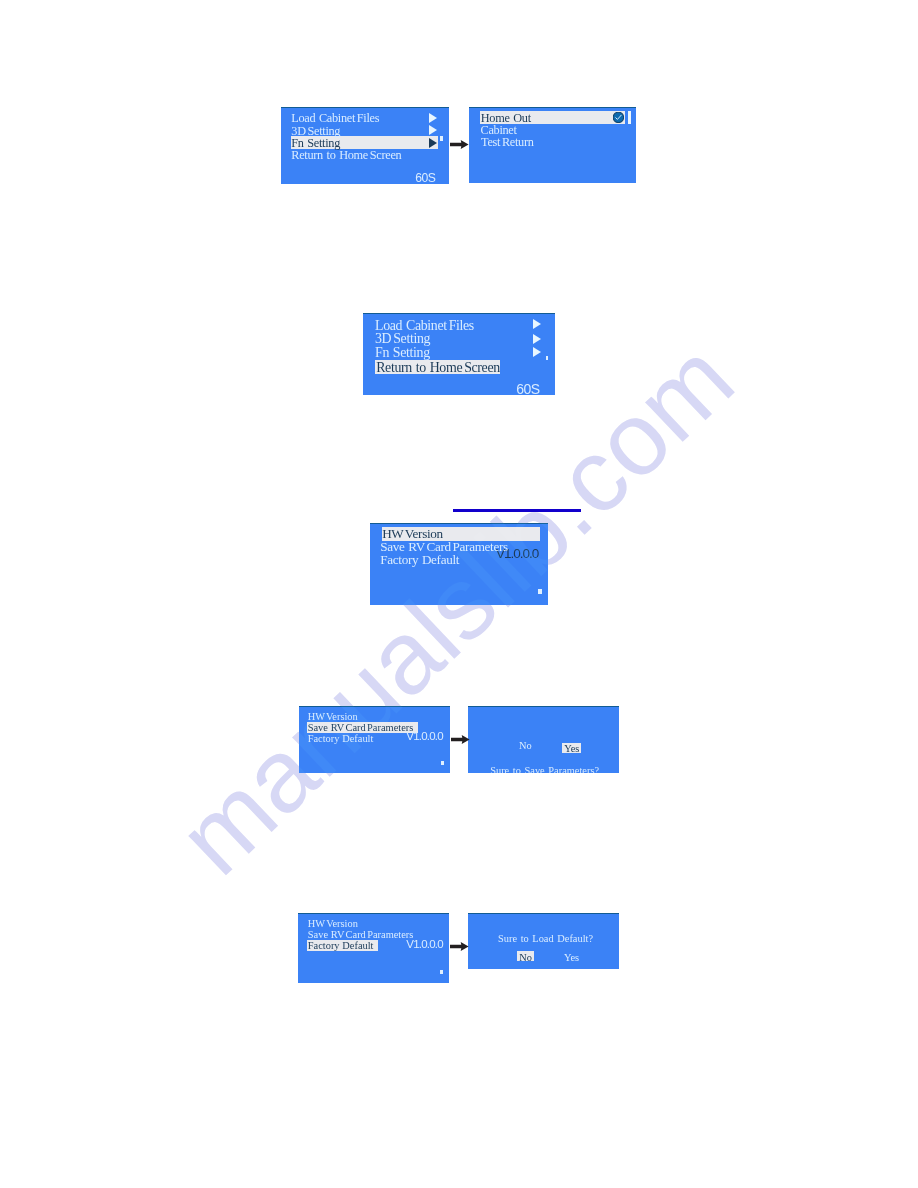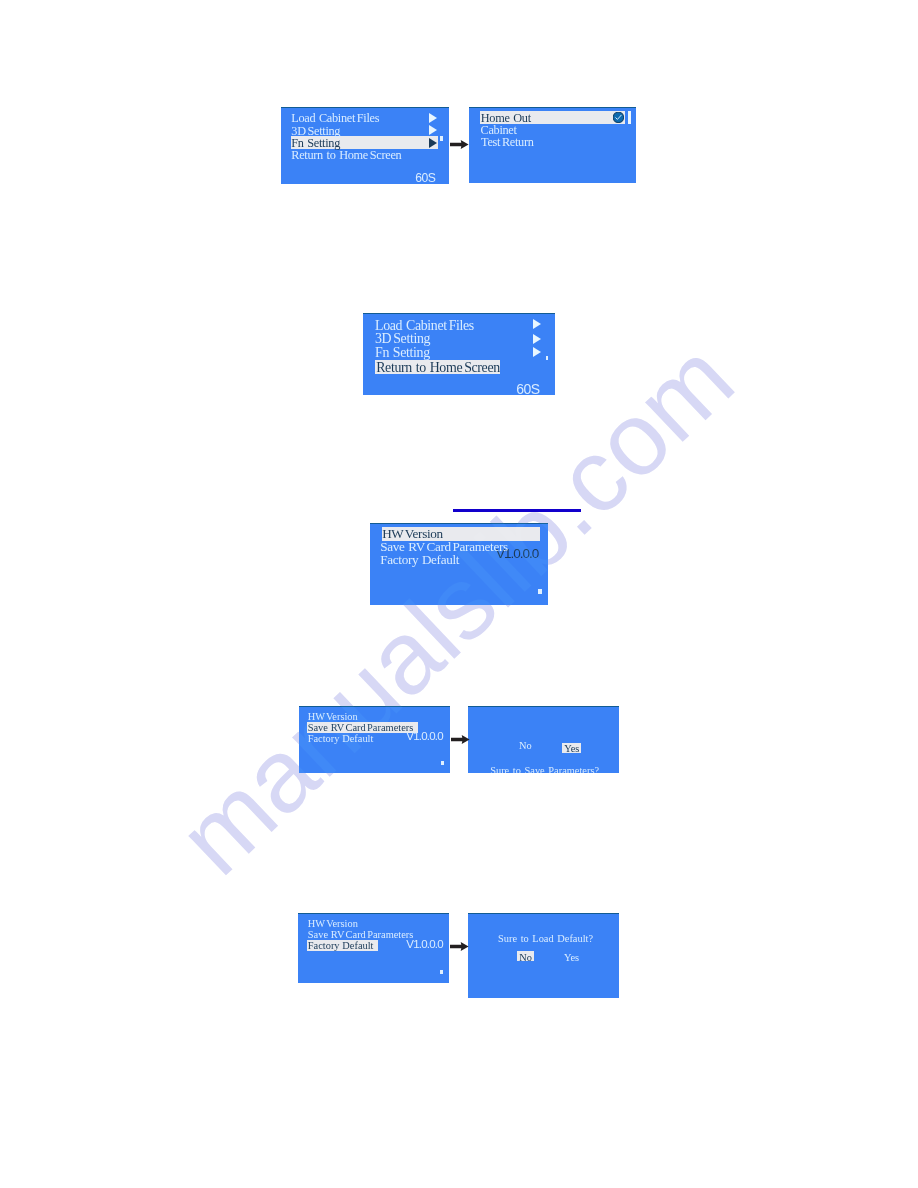--- a/index.html
+++ b/index.html
@@ -118,21 +118,21 @@
     <div class="row rowtop sans" style="left:108.3px;top:4.8px;font-size:11.5px;letter-spacing:-0.8px;">V1.0.0.0</div>
     <div class="row rowtop" style="left:9.8px;top:16.4px;font-size:10.4px;word-spacing:-1.2px;">Save  RV Card Parameters</div>
     <div class="row rowtop dark" style="left:9.8px;top:27.3px;font-size:10.4px;word-spacing:-1.2px;">Factory  Default</div>
     <div class="dot" style="left:142px;top:57px;width:3px;height:4px;"></div>
   </div>
 
   <svg class="arrow" style="left:450px;top:942px;" width="20" height="10" viewBox="0 0 20 10">
     <path d="M0 2.8 L11.3 2.8 L10.7 0 L18.6 4.5 L10.7 9 L11.3 6.2 L0 6.2 Z" fill="#231f20"></path>
   </svg>
 
-  <div class="lcd" style="left:468px;top:913px;width:151px;height:85px;">
+  <div class="lcd" style="left:468px;top:913px;width:151px;height:56px;">
     <div class="row rowtop" style="left:30px;top:20px;font-size:10.4px;word-spacing:1px;">Sure to Load Default?</div>
     <div class="hl" style="left:49.1px;top:37.8px;width:16.6px;height:10.7px;"></div>
     <div class="row rowtop dark" style="left:51.2px;top:39.2px;font-size:10.4px;">No</div>
     <div class="row rowtop" style="left:96px;top:39.2px;font-size:10.4px;">Yes</div>
   </div>
 
   <div class="wmwrap wmfront">
     <div class="wm" style="left:156px;top:812px;font-size:103px;transform:rotate(-43.5deg);">manualslib.com</div>
   </div>
 

